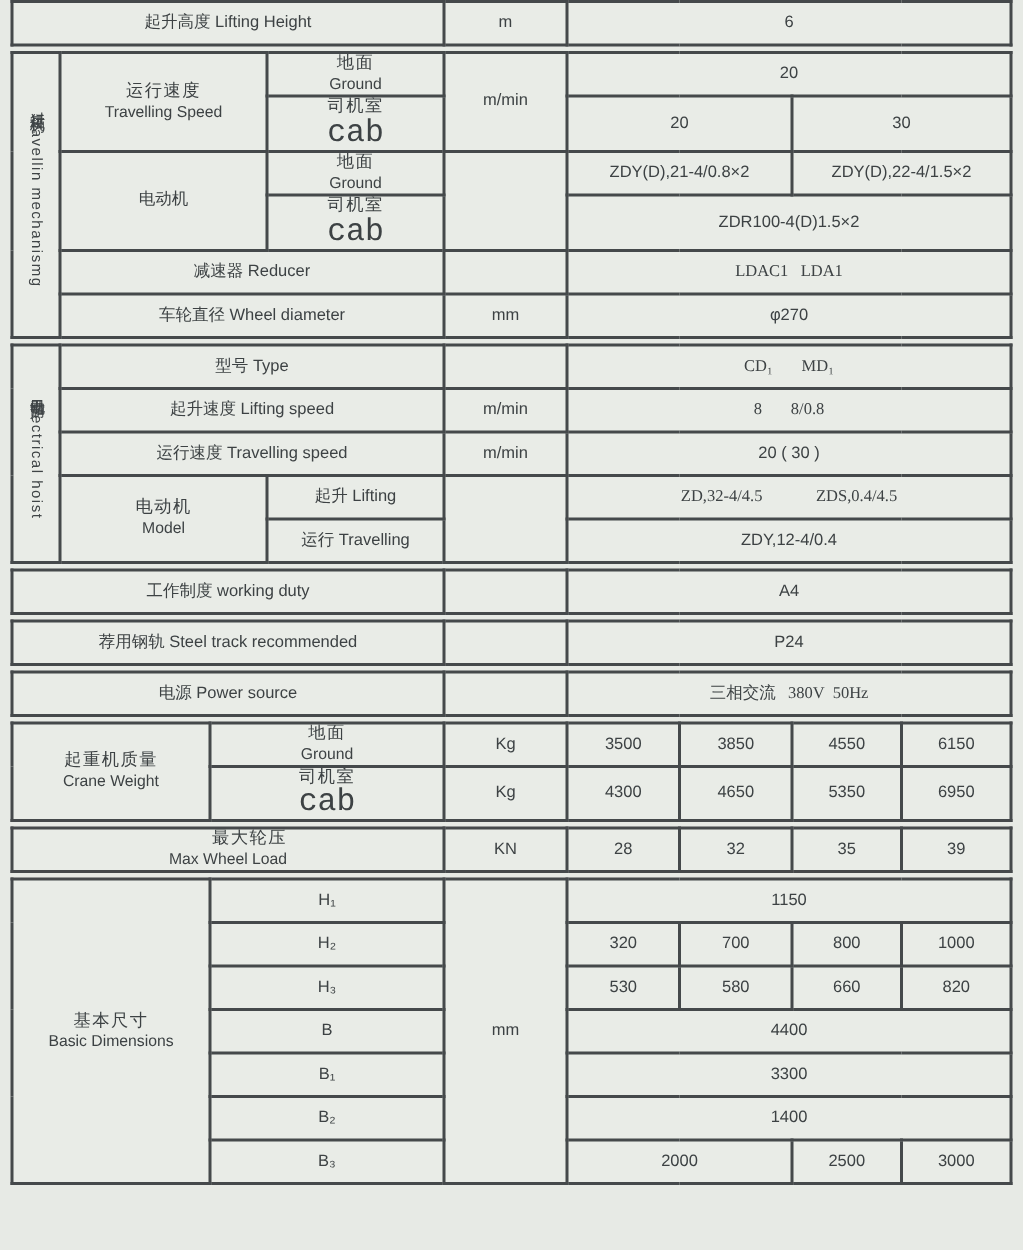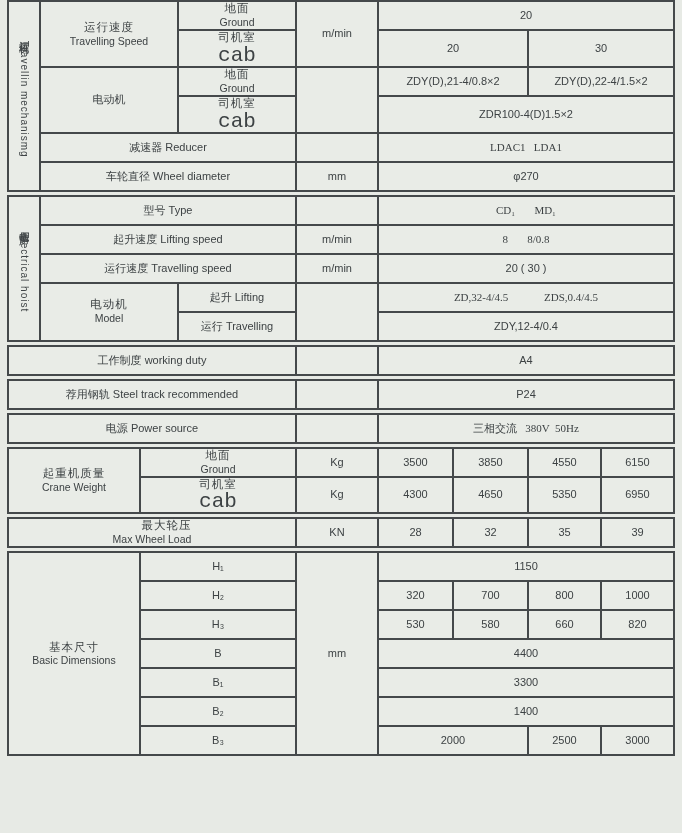--- a/index.html
+++ b/index.html
@@ -49,20 +49,37 @@
   td.mwl{text-align:left;padding-left:20px;}
   td.mwl .inner{display:inline-block;text-align:right;}
 </style>
 </head>
 <body>
 
 <div class="sheet">
 
 
 
+  <table class="blk t3">
+    <colgroup>
+        <col style="width:288px">
+        <col style="width:82px">
+        <col style="width:75px">
+        <col style="width:75px">
+        <col style="width:73px">
+        <col style="width:73px">
+      </colgroup>
+    <tbody>
+        <tr>
+      <td>起升高度 Lifting Height</td>
+      <td>m</td>
+      <td colspan="4">6</td>
+    </tr>
+  </tbody>
+    </table>
 
   <table class="blk">
     <colgroup>
         <col style="width:32px">
         <col style="width:138px">
         <col style="width:118px">
         <col style="width:82px">
         <col style="width:75px">
         <col style="width:75px">
         <col style="width:73px">

